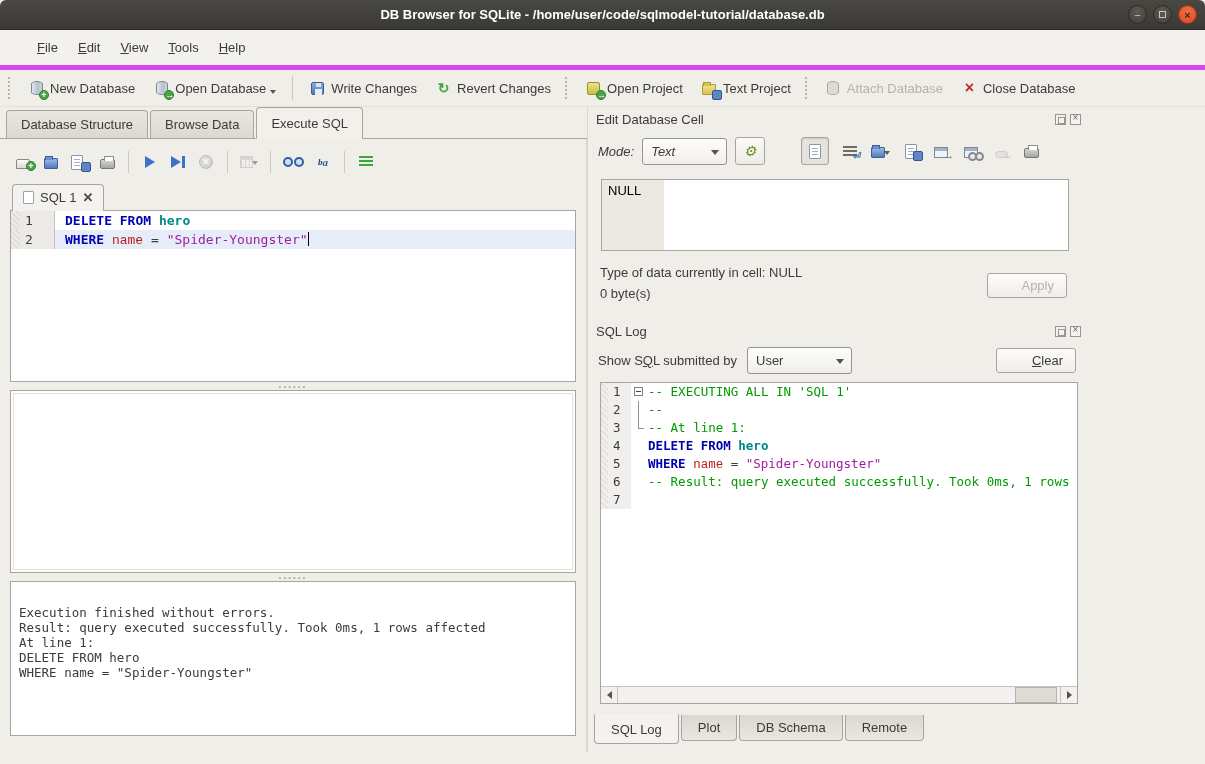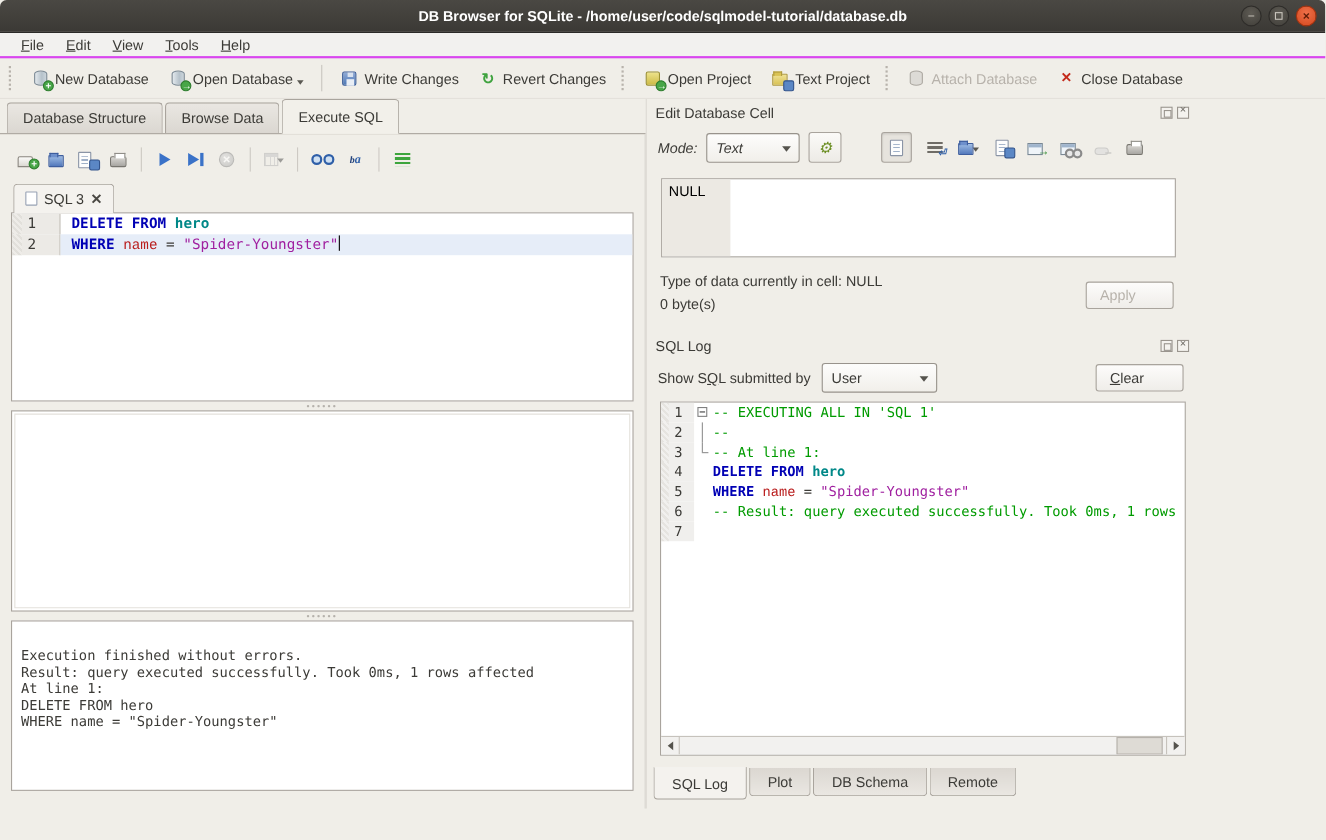--- a/index.html
+++ b/index.html
@@ -10,21 +10,21 @@
   .titlebar { height:30px; background:linear-gradient(#4A4843,#3B3935); border-bottom:1px solid #2B2A27;
               display:flex; align-items:center; position:relative; border-radius:6px 6px 0 0; }
   .title-text { position:absolute; left:0; right:0; text-align:center; color:#FFFFFF; font-weight:bold; font-size:13px; }
   .win-controls { position:absolute; right:8px; top:5px; display:flex; gap:6px; z-index:2; }
   .winbtn { width:19px; height:19px; border-radius:50%; background:radial-gradient(circle at 50% 35%, #5E5B54, #403E39);
             border:1px solid #2E2C29; display:flex; align-items:center; justify-content:center; color:#C9C5BD; font-size:11px; }
   .winbtn .sq { width:7px; height:7px; border:1.5px solid #C9C5BD; }
   .winbtn.close { background:radial-gradient(circle at 50% 35%, #EF7049, #D4481E); border-color:#A33310; color:#5E1C07; font-weight:bold; }
 
   
-  .menubar { height:23px; background:#F2F1EF; border-bottom:2px solid #d946ef; display:flex; align-items:center; padding-left:10px; gap:2px; }
+  .menubar { height:40px; background:#F2F1EF; border-bottom:5px solid #d946ef; display:flex; align-items:center; padding-left:28px; gap:2px; }
   .menu-item { display:inline-block; padding:2px 9px; font-size:13px; }
   .menu-item::first-letter { text-decoration:underline; }
 
   
   .toolbar { height:37px; display:flex; align-items:center; padding:0 4px; gap:2px; border-bottom:1px solid #E4E1DB; }
   .drag-dots { width:6px; height:22px; border-left:2px dotted #B8B3AC; margin:0 4px; }
   .tsep { width:1px; height:24px; background:#C9C5BF; margin:0 6px; }
   .tbtn { display:flex; align-items:center; gap:5px; padding:5px 8px; border-radius:3px; }
   .tbtn .tlabel { font-size:13px; }
   .tbtn.disabled .tlabel { color:#B7B2AB; }
@@ -145,21 +145,21 @@
   .cellbtn { display:inline-flex; align-items:center; justify-content:center; position:relative; min-width:18px; }
   .cellbtn.pressed { width:28px; height:28px; border:1px solid #A9A49D; border-radius:3px; background:#E6E3DD; box-shadow:inset 0 1px 2px rgba(0,0,0,.12); }
   .cellbtn.off { opacity:.55; filter:grayscale(1); }
 
   .cell-box { margin:8px 18px 0 13px; height:72px; border:1px solid #A9A49D; background:#fff; display:flex; }
   .cell-gutter { width:62px; background:#ECE9E3; padding:3px 0 0 6px; font-size:13px; color:#000; }
   .cell-info { display:flex; padding:14px 10px 0 12px; align-items:flex-start; }
   .cell-info .txt { flex:1; }
   .cell-info .txt div { margin-bottom:6px; font-size:13px; }
   .btn { min-width:80px; height:25px; border:1px solid #A9A49D; border-radius:3px; background:linear-gradient(#FDFCFB,#EFEDE9);
-         font-size:13px; text-align:left; line-height:23px; padding:0 12px; }
+         font-size:13px; text-align:right; line-height:23px; padding:0 12px; }
   .btn.disabled { color:#B7B2AB; }
   .apply-wrap { margin:8px 10px 0 0; }
 
   .log-controls { display:flex; align-items:center; gap:10px; padding:6px 10px 8px 10px; }
   .log-controls .spacer { flex:1; }
   .mn { text-decoration:underline; }
 
   .log-box { margin:0 9px 0 12px; height:322px; border:1px solid #A9A49D; background:#fff; position:relative; overflow:hidden; }
   .log-row { display:flex; height:18px; font:12.5px/18px "DejaVu Sans Mono", monospace; white-space:pre; }
   .log-gutter { width:30px; flex:none; background:#F0EFED; display:flex; }
@@ -324,21 +324,21 @@
             </span>
           <span class="esep"></span>
           <span class="ebtn">
               <span class="i-fmt"></span>
             </span>
         </div>
 
         <div class="sqltab-row">
           <div class="sql-tab">
             <span class="doc-mini"></span>
-            <span>SQL 3</span>
+            <span>SQL 1</span>
             <span class="tab-close">✕</span>
           </div>
         </div>
 
         <div class="editor-box">
           <div class="ed-row">
             <div class="ed-gutter"><span class="ed-hatch"></span><span class="ed-num">1</span></div>
             <div class="ed-code"><span class="tok-kw">DELETE FROM </span><span class="tok-tbl">hero</span></div>
           </div>
           <div class="ed-row cur">

